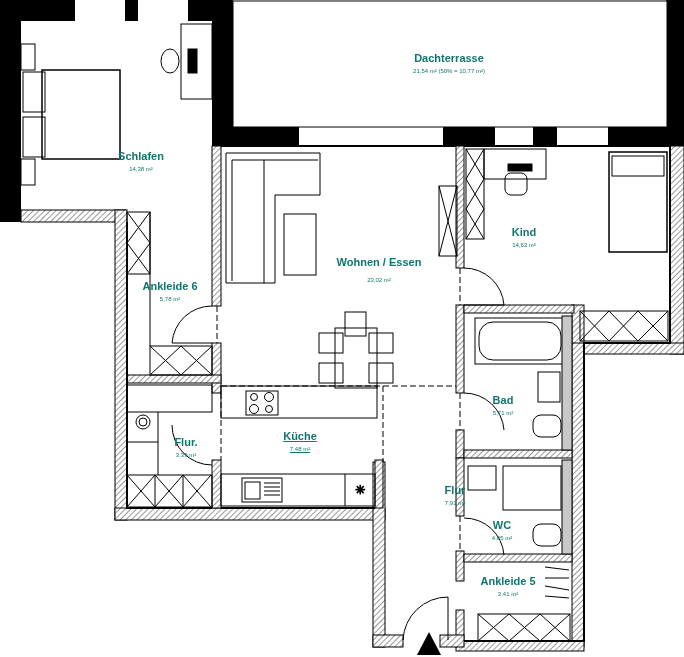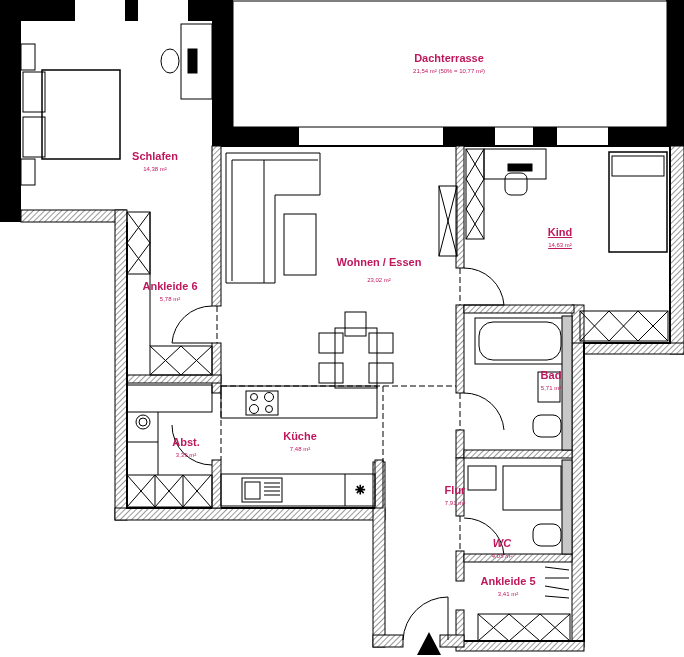--- a/index.html
+++ b/index.html
@@ -1,18 +1,18 @@
 <!DOCTYPE html>
 <html><head>
 <meta charset="utf-8">
 <style>
   html,body{margin:0;padding:0;background:#fff;}
   body{width:684px;height:657px;overflow:hidden;position:relative;font-family:"Liberation Sans",sans-serif;}
   #plan{position:absolute;left:0;top:0;width:684px;height:657px;}
-  .lbl{position:absolute;transform:translateX(-50%);text-align:center;white-space:nowrap;color:#be185d;}
+  .lbl{position:absolute;transform:translateX(-50%);text-align:center;white-space:nowrap;color:#0f766e;}
   .lbl .name{font-weight:bold;font-size:11px;line-height:13px;display:block;}
   .lbl .area{font-size:6px;line-height:9px;display:block;margin-top:2px;}
 </style>
 </head>
 <body>
 
 <svg id="plan" viewBox="0 0 684 657" xmlns="http://www.w3.org/2000/svg">
   <defs>
     <pattern id="hatch" patternUnits="userSpaceOnUse" width="4" height="4" patternTransform="rotate(45)">
       <rect width="4" height="4" fill="#fff"></rect>
@@ -215,57 +215,57 @@
     <path d="M464,393 A40,40 0 0,1 504,430"></path>
     <path d="M172,425 A40,40 0 0,0 212,465"></path>
     <path d="M464,518 A40,40 0 0,1 504,555"></path>
     <path d="M403,640 A45,45 0 0,1 448,597 L448,640"></path>
   </g>
 
   <polygon points="429,632 417,655 441,655" fill="#000"></polygon>
 </svg>
 
 <div>
-  <div class="lbl" style="left:155px;top:150px;">
+  <div class="lbl" style="left:141px;top:150px;">
     <span class="name">Schlafen</span>
     <span class="area">14,38 m²</span>
   </div>
   <div class="lbl" style="left:449px;top:52px;">
     <span class="name">Dachterrasse</span>
     <span class="area">21,54 m² (50% = 10,77 m²)</span>
   </div>
-  <div class="lbl" style="left:560px;top:226px;text-decoration:underline;">
+  <div class="lbl" style="left:524px;top:226px;">
     <span class="name">Kind</span>
     <span class="area">14,63 m²</span>
   </div>
   <div class="lbl" style="left:379px;top:256px;text-align:center;">
     <span class="name">Wohnen / Essen</span>
     <span class="area" style="margin-top:7px;">23,02 m²</span>
   </div>
   <div class="lbl" style="left:170px;top:280px;">
     <span class="name">Ankleide 6</span>
     <span class="area">5,78 m²</span>
   </div>
-  <div class="lbl" style="left:503px;top:369px;margin-left:48px;">
+  <div class="lbl" style="left:503px;top:394px;">
     <span class="name">Bad</span>
     <span class="area">5,71 m²</span>
   </div>
-  <div class="lbl" style="left:300px;top:430px;">
+  <div class="lbl" style="left:300px;top:430px;text-decoration:underline;">
     <span class="name">Küche</span>
     <span class="area">7,48 m²</span>
   </div>
   <div class="lbl" style="left:186px;top:436px;">
-    <span class="name">Abst.</span>
+    <span class="name">Flur.</span>
     <span class="area">3,39 m²</span>
   </div>
   <div class="lbl" style="left:426px;top:484px;margin-left:29px;">
     <span class="name">Flur</span>
     <span class="area">7,91 m²</span>
   </div>
-  <div class="lbl" style="left:502px;top:537px;font-style:italic;">
+  <div class="lbl" style="left:502px;top:519px;">
     <span class="name">WC</span>
     <span class="area">4,05 m²</span>
   </div>
   <div class="lbl" style="left:508px;top:575px;">
     <span class="name">Ankleide 5</span>
     <span class="area">3,41 m²</span>
   </div>
 </div>
 
 </body></html>

